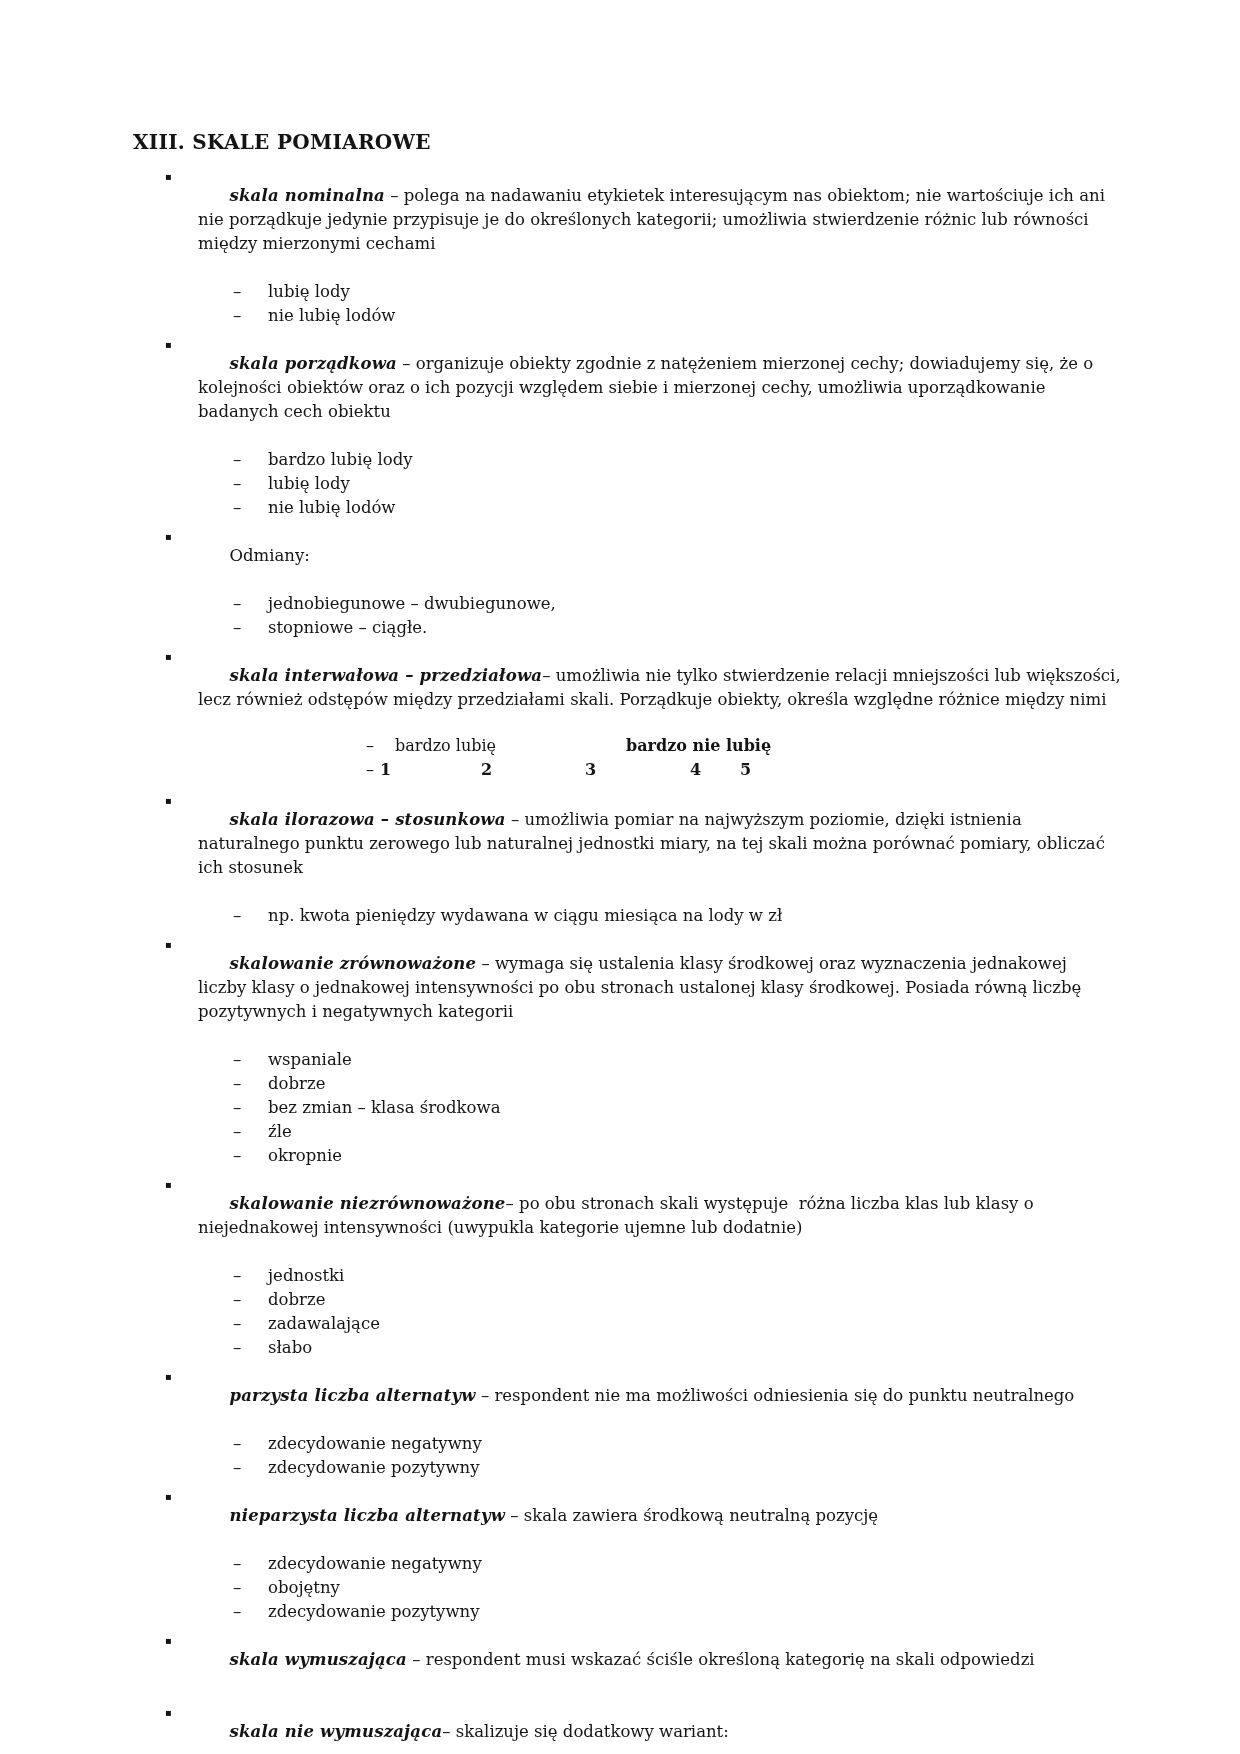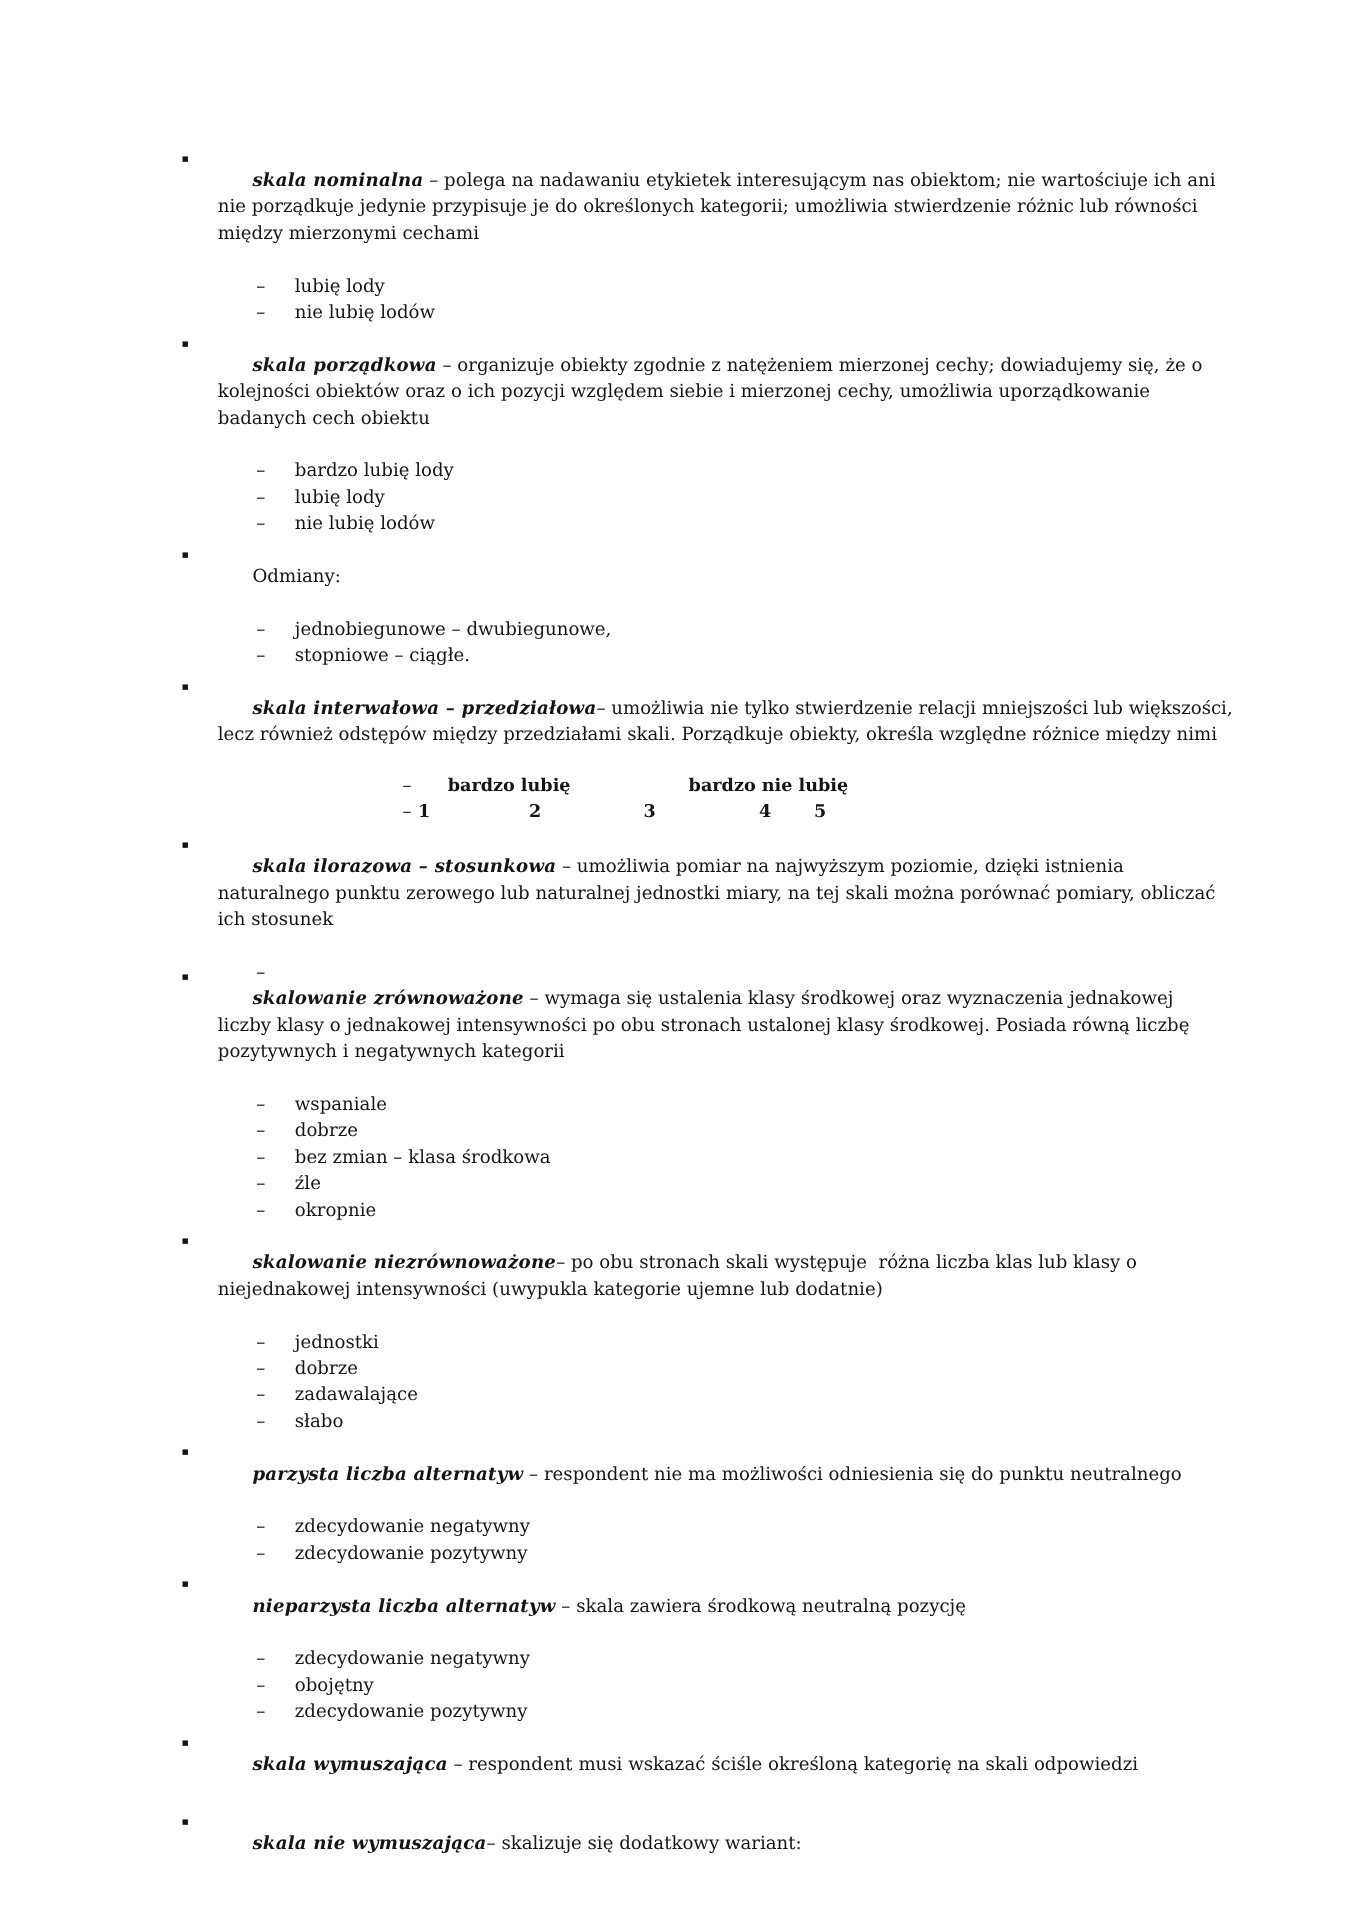--- a/index.html
+++ b/index.html
@@ -23,28 +23,29 @@
   .li1 .b1 { position:absolute; left:32px; top:5px; font-size:10px; line-height:24px; }
   .term { font-weight:bold; font-style:italic; letter-spacing:0.2px; }
   .li2 { position:relative; padding-left:135px; font-size:16.5px; line-height:24px; white-space:pre-wrap; }
   .li2 .dash { position:absolute; left:100px; }
   .srow { height:24px; }
   .srow .sr { position:absolute; left:493px; font-weight:bold; }
   .nums .n { position:absolute; font-weight:bold; }
   .nums .n0 { left:247px; } .nums .n1 { left:348px; } .nums .n2 { left:452px; }
   .nums .n3 { left:557px; } .nums .n4 { left:607px; }
   .srow, .nums { padding-left:0; }
-  .srow .lbl { position:absolute; left:274px; font-weight:bold; }
+  .srow .lbl { position:absolute; left:262px; font-weight:normal; }
 </style>
 </head>
 <body>
 
 <div class="page">
   <div class="content">
 
+    <h1 class="title">XIII. SKALE POMIAROWE</h1>
 
     <div class="li1">
       <span class="b1">▪</span><span class="term">skala nominalna</span><span> – polega na nadawaniu etykietek interesującym nas obiektom; nie wartościuje ich ani nie porządkuje jedynie przypisuje je do określonych kategorii; umożliwia stwierdzenie różnic lub równości między mierzonymi cechami</span>
     </div>
     <div class="li2"><span class="dash">–</span><span>lubię lody</span></div>
     <div class="li2"><span class="dash">–</span><span>nie lubię lodów</span></div>
 
     <div class="li1">
       <span class="b1">▪</span><span class="term">skala porządkowa</span><span> – organizuje obiekty zgodnie z natężeniem mierzonej cechy; dowiadujemy się, że o kolejności obiektów oraz o ich pozycji względem siebie i mierzonej cechy, umożliwia uporządkowanie badanych cech obiektu</span>
     </div>
@@ -71,21 +72,21 @@
       <span class="n n0">1</span>
       <span class="n n1">2</span>
       <span class="n n2">3</span>
       <span class="n n3">4</span>
       <span class="n n4">5</span>
     </div>
 
     <div class="li1">
       <span class="b1">▪</span><span class="term">skala ilorazowa – stosunkowa</span><span> – umożliwia pomiar na najwyższym poziomie, dzięki istnienia naturalnego punktu zerowego lub naturalnej jednostki miary, na tej skali można porównać pomiary, obliczać ich stosunek</span>
     </div>
-    <div class="li2"><span class="dash">–</span></div>
+    <div class="li2"><span class="dash">–</span><span>np. kwota pieniędzy wydawana w ciągu miesiąca na lody w zł</span></div>
 
     <div class="li1">
       <span class="b1">▪</span><span class="term">skalowanie zrównoważone</span><span> – wymaga się ustalenia klasy środkowej oraz wyznaczenia jednakowej  liczby klasy o jednakowej intensywności po obu stronach ustalonej klasy środkowej. Posiada równą liczbę pozytywnych i negatywnych kategorii</span>
     </div>
     <div class="li2"><span class="dash">–</span><span>wspaniale</span></div>
     <div class="li2"><span class="dash">–</span><span>dobrze</span></div>
     <div class="li2"><span class="dash">–</span><span>bez zmian – klasa środkowa</span></div>
     <div class="li2"><span class="dash">–</span><span>źle</span></div>
     <div class="li2"><span class="dash">–</span><span>okropnie</span></div>
 

